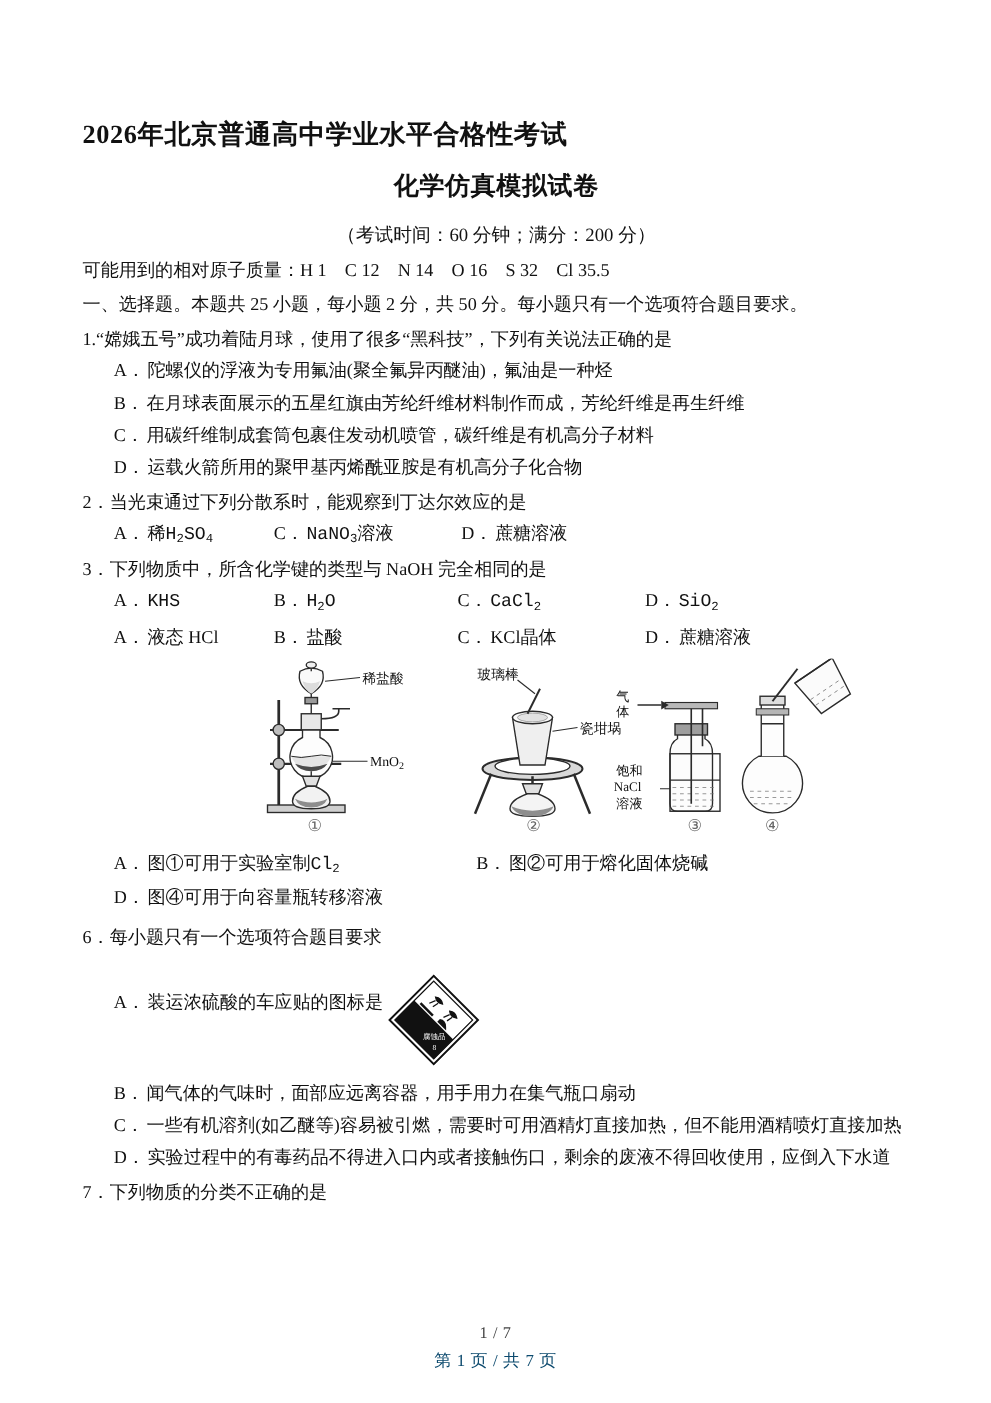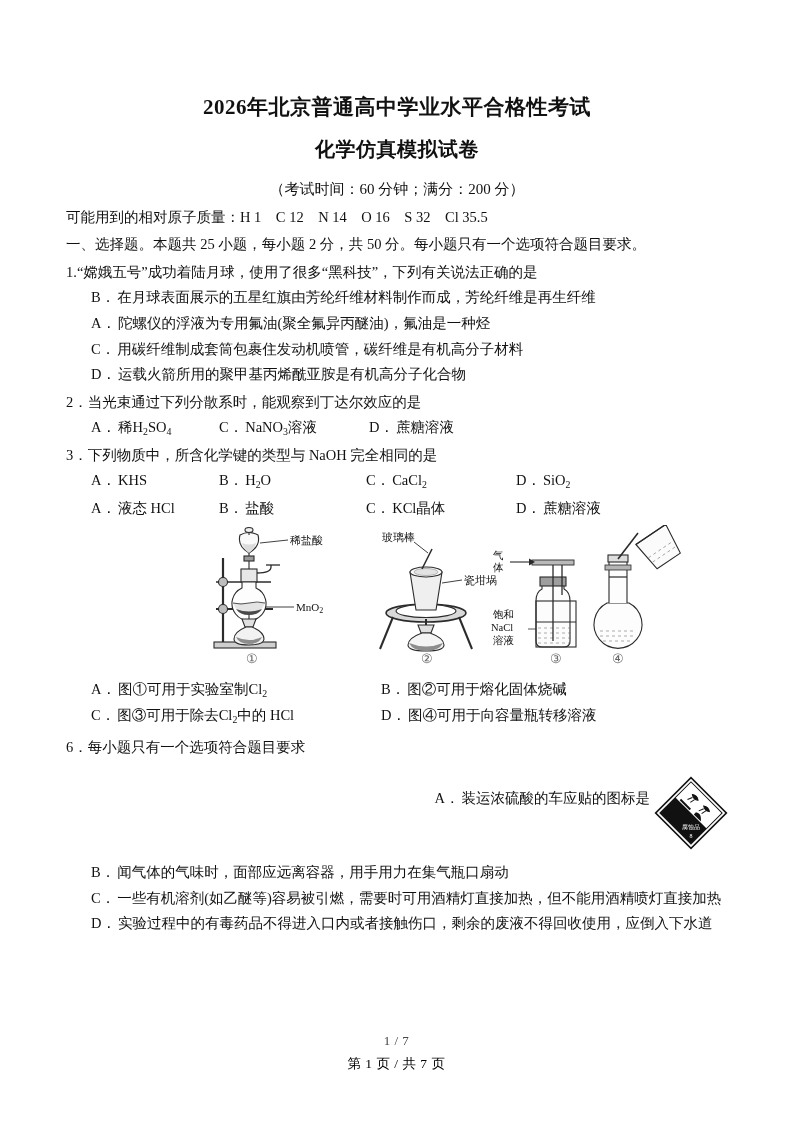--- a/index.html
+++ b/index.html
@@ -24,21 +24,21 @@
   }
   .content {
     position: absolute;
     left: 66px;
     top: 92px;
     width: 662px;
   }
 
   
   .doc-title {
-    text-align: center;
+    text-align: left;
     font-size: 21px;
     font-weight: bold;
     letter-spacing: 0.5px;
     line-height: 1.5;
     margin: 0 0 10px 0;
   }
   .doc-subtitle {
     text-align: center;
     font-size: 20px;
     font-weight: bold;
@@ -100,21 +100,21 @@
   .c4 { width: auto; }
 
   
   .h1 { width: 290px; }
   .h2 { width: auto; }
 
   sub {
     font-size: 0.68em;
     vertical-align: -0.28em;
   }
-  .fml { font-family: Liberation Serif, serif; }
+  .fml { font-family: Liberation Mono, monospace; }
 
   
   .figure {
     position: relative;
     height: 150px;
     margin: 4px 0 2px 0;
   }
   .fig-svg { position: absolute; left: 0; top: 0; }
   .circ-row {
     position: absolute;
@@ -138,53 +138,53 @@
     vertical-align: middle;
     width: 74px;
     height: 74px;
     margin: 0 0 -26px 4px;
   }
 
   
   .footer {
     position: absolute;
     left: 0;
-    top: 1033px;
+    top: 1058px;
     width: 793px;
     text-align: center;
   }
   .footer .pg-num {
     font-size: 13px;
     color: #444;
     margin: 0 0 6px 0;
     letter-spacing: 0.5px;
   }
   .footer .pg-cn {
     font-size: 13.5px;
-    color: #000000;
+    color: #0c4a6e;
     margin: 0;
     letter-spacing: 0.5px;
   }
 </style>
 </head>
 <body>
 
 <div class="page">
   <div class="content">
 
     <h1 class="doc-title">2026年北京普通高中学业水平合格性考试</h1>
     <h2 class="doc-subtitle">化学仿真模拟试卷</h2>
     <p class="exam-meta">（考试时间：60 分钟；满分：200 分）</p>
     <p class="atomic-line">可能用到的相对原子质量：H 1　C 12　N 14　O 16　S 32　Cl 35.5</p>
     <p class="section-head">一、选择题。本题共 25 小题，每小题 2 分，共 50 分。每小题只有一个选项符合题目要求。</p>
 
     <div class="q">
       <p class="q-stem"><span>1.</span><span>“嫦娥五号”成功着陆月球，使用了很多“黑科技”，下列有关说法正确的是</span></p>
+      <p class="opt"><span class="lbl">A．</span><span>陀螺仪的浮液为专用氟油(聚全氟异丙醚油)，氟油是一种烃</span></p>
       <p class="opt"><span class="lbl">B．</span><span>在月球表面展示的五星红旗由芳纶纤维材料制作而成，芳纶纤维是再生纤维</span></p>
-      <p class="opt"><span class="lbl">A．</span><span>陀螺仪的浮液为专用氟油(聚全氟异丙醚油)，氟油是一种烃</span></p>
       <p class="opt"><span class="lbl">C．</span><span>用碳纤维制成套筒包裹住发动机喷管，碳纤维是有机高分子材料</span></p>
       <p class="opt"><span class="lbl">D．</span><span>运载火箭所用的聚甲基丙烯酰亚胺是有机高分子化合物</span></p>
     </div>
 
     <div class="q">
       <p class="q-stem"><span>2．</span><span>当光束通过下列分散系时，能观察到丁达尔效应的是</span></p>
       <div class="opt-row">
         <span class="cell c1"><span class="lbl">A．</span><span>稀</span><span class="fml">H<sub>2</sub>SO<sub>4</sub></span><span></span></span>
         <span class="cell c3"><span class="lbl">C．</span><span class="fml">NaNO<sub>3</sub></span><span>溶液</span></span>
         <span class="cell c4"><span class="lbl">D．</span><span>蔗糖溶液</span></span>
@@ -366,29 +366,28 @@
           <span class="circ" style="left:484px;">③</span>
           <span class="circ" style="left:546px;">④</span>
         </div>
       </div>
 
       <div class="opt-row">
         <span class="cell h1"><span class="lbl">A．</span><span>图①可用于实验室制</span><span class="fml">Cl<sub>2</sub></span></span>
         <span class="cell h2"><span class="lbl">B．</span><span>图②可用于熔化固体烧碱</span></span>
       </div>
       <div class="opt-row">
-        <span class="cell h1"><span class="lbl">C．</span><span>图③可用于除去</span><span class="fml">Cl<sub>2</sub></span><span>中的 HCl</span></span>
         <span class="cell h2"><span class="lbl">D．</span><span>图④可用于向容量瓶转移溶液</span></span>
       </div>
     </div>
 
     <div class="q" style="margin-top:6px;">
       <p class="q-stem"><span>6．</span><span>每小题只有一个选项符合题目要求</span></p>
 
-      <p class="opt" style="margin-top:16px;text-align:right;"><span class="lbl">A．</span><span>装运浓硫酸的车应贴的图标是</span><span class="placard-wrap"><svg width="74" height="74" viewBox="0 0 74 74">
+      <p class="opt" style="margin-top:16px;"><span class="lbl">A．</span><span>装运浓硫酸的车应贴的图标是</span><span class="placard-wrap"><svg width="74" height="74" viewBox="0 0 74 74">
             <g transform="rotate(45 37 37)">
               <rect x="12" y="12" width="50" height="50" fill="#ffffff" stroke="#111" stroke-width="1.6"></rect>
               <rect x="15" y="15" width="44" height="44" fill="none" stroke="#111" stroke-width="1"></rect>
               <rect x="15" y="37" width="44" height="22" fill="#111" stroke="none"></rect>
 
               <g stroke="#111" stroke-width="1" fill="none">
                 <path d="M25 23 q4 -3 8 0 q-4 3 -8 0z" fill="#111"></path>
                 <path d="M41 23 q4 -3 8 0 q-4 3 -8 0z" fill="#111"></path>
                 <line x1="27" y1="25" x2="25" y2="30"></line>
                 <line x1="30" y1="25" x2="29" y2="30"></line>
@@ -401,20 +400,23 @@
           </svg><span style="position:absolute;left:0;top:0;width:74px;height:74px;display:flex;flex-direction:column;align-items:center;justify-content:flex-end;padding-bottom:11px;box-sizing:border-box;">
               <span style="font-size:6px;color:#ffffff;font-family:'Liberation Sans',sans-serif;line-height:1;">腐蚀品</span>
               <span style="font-size:6px;color:#ffffff;font-family:'Liberation Serif',serif;margin-top:3px;line-height:1;">8</span>
             </span></span></p>
 
       <p class="opt" style="margin-top:36px;"><span class="lbl">B．</span><span>闻气体的气味时，面部应远离容器，用手用力在集气瓶口扇动</span></p>
       <p class="opt"><span class="lbl">C．</span><span>一些有机溶剂(如乙醚等)容易被引燃，需要时可用酒精灯直接加热，但不能用酒精喷灯直接加热</span></p>
       <p class="opt"><span class="lbl">D．</span><span>实验过程中的有毒药品不得进入口内或者接触伤口，剩余的废液不得回收使用，应倒入下水道</span></p>
     </div>
 
+    <div class="q">
+      <p class="q-stem"><span>7．</span><span>下列物质的分类不正确的是</span></p>
+    </div>
 
   </div>
 
   <div class="footer">
     <p class="pg-num">1 / 7</p>
     <p class="pg-cn">第 1 页 / 共 7 页</p>
   </div>
 </div>
 
 </body></html>

